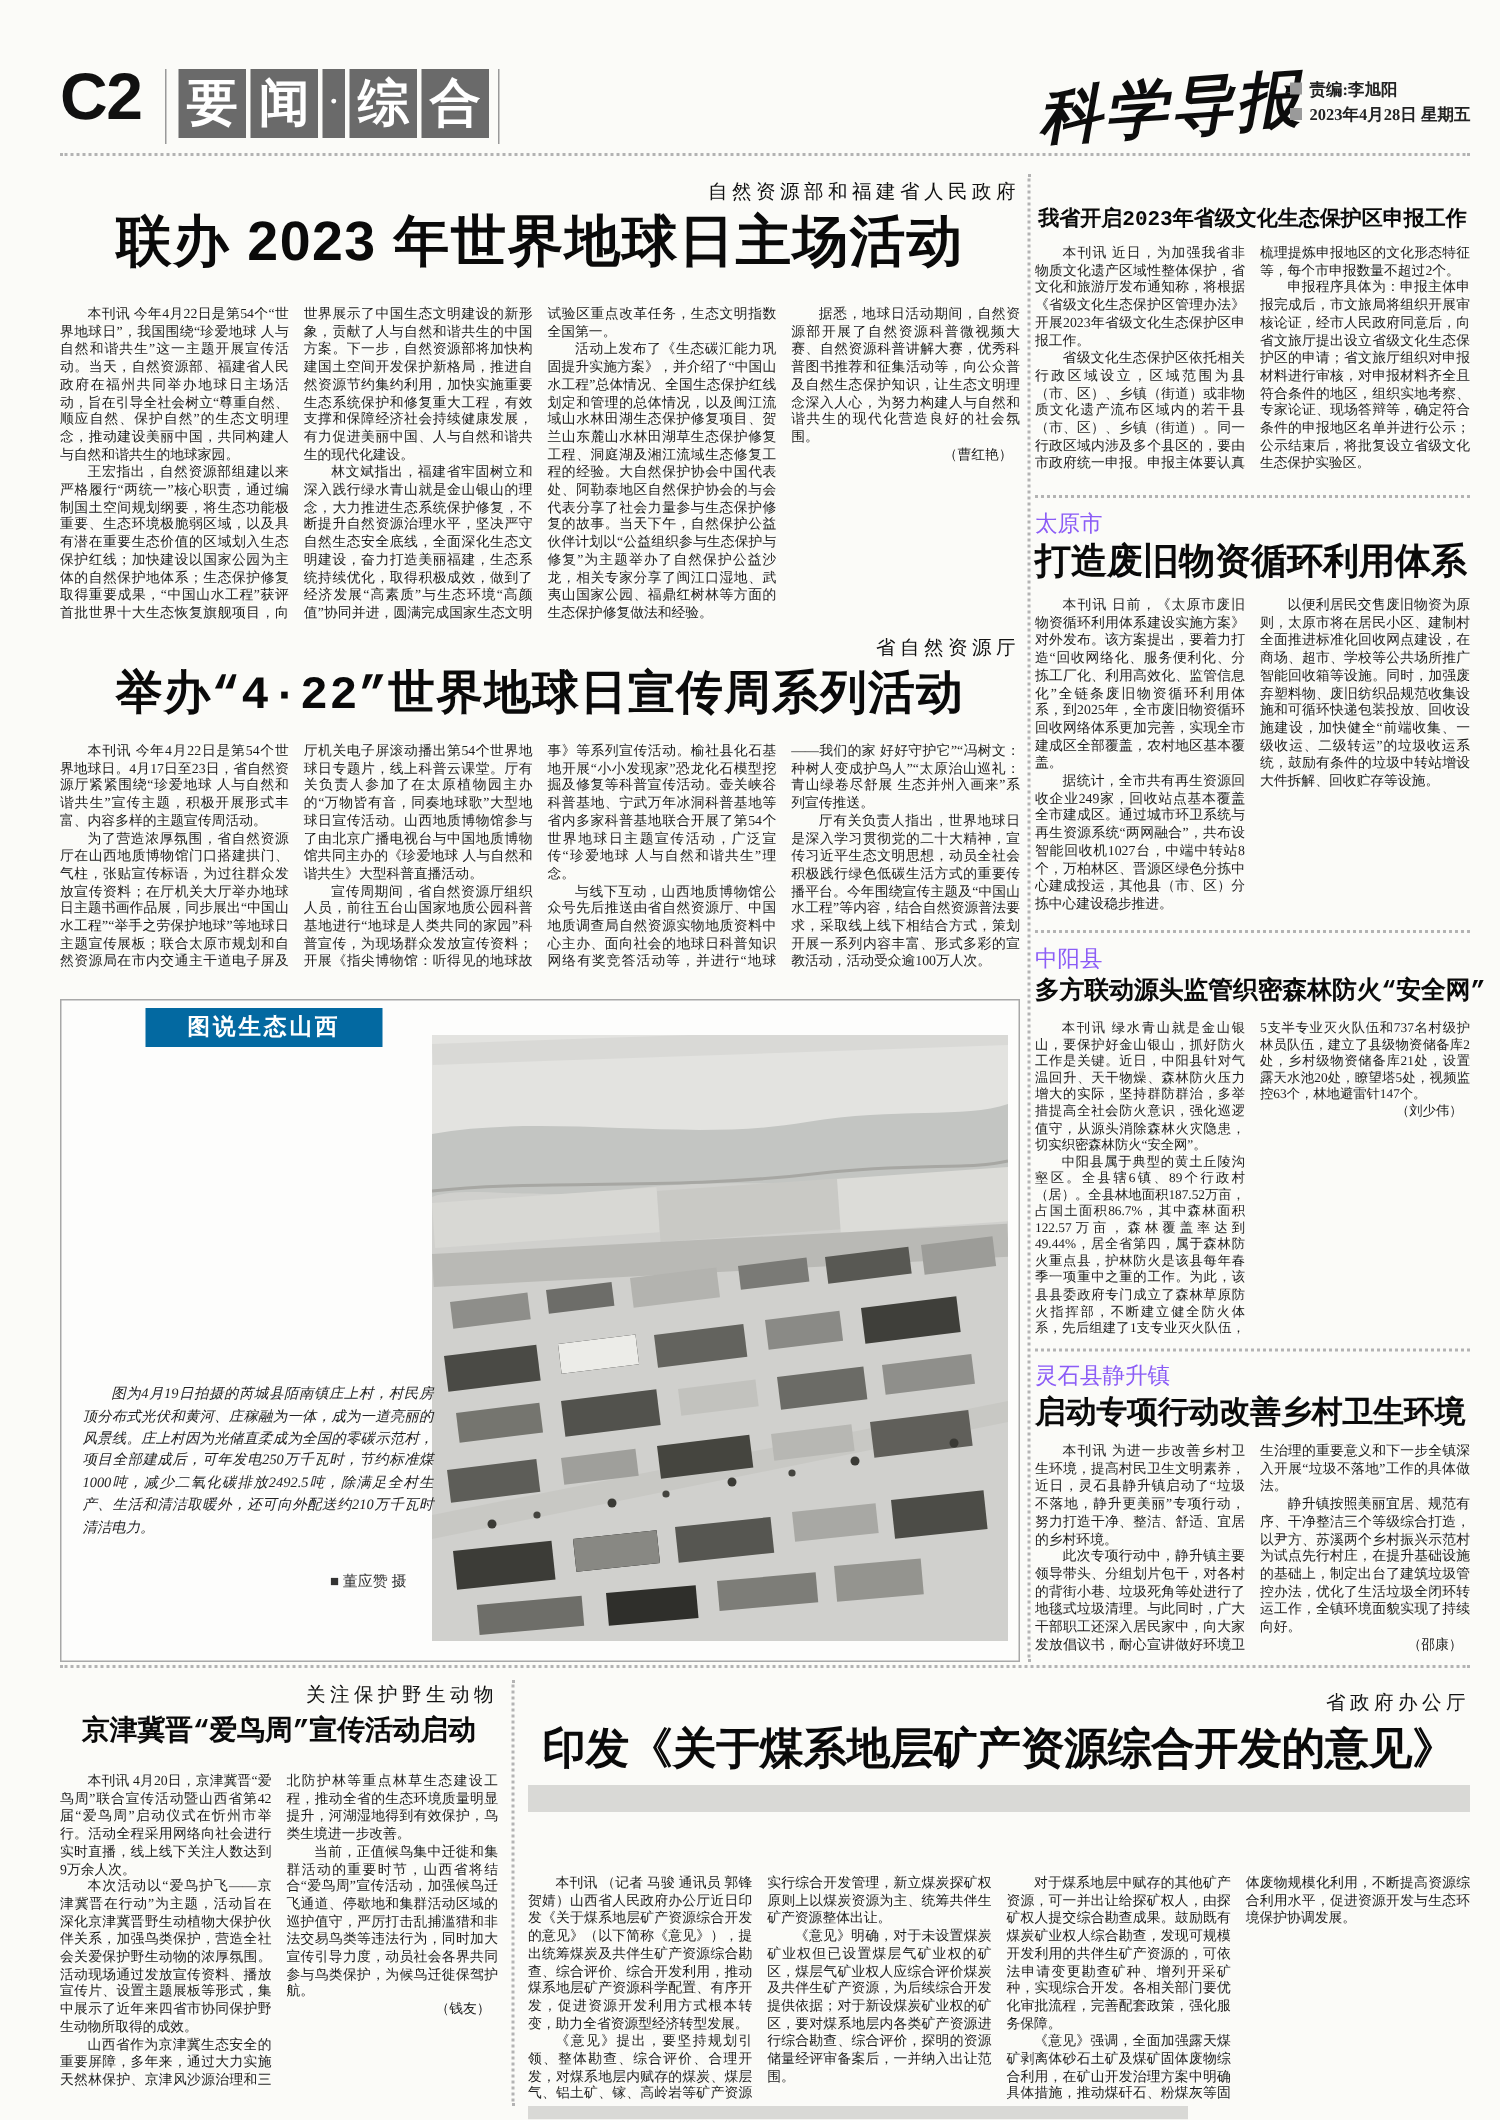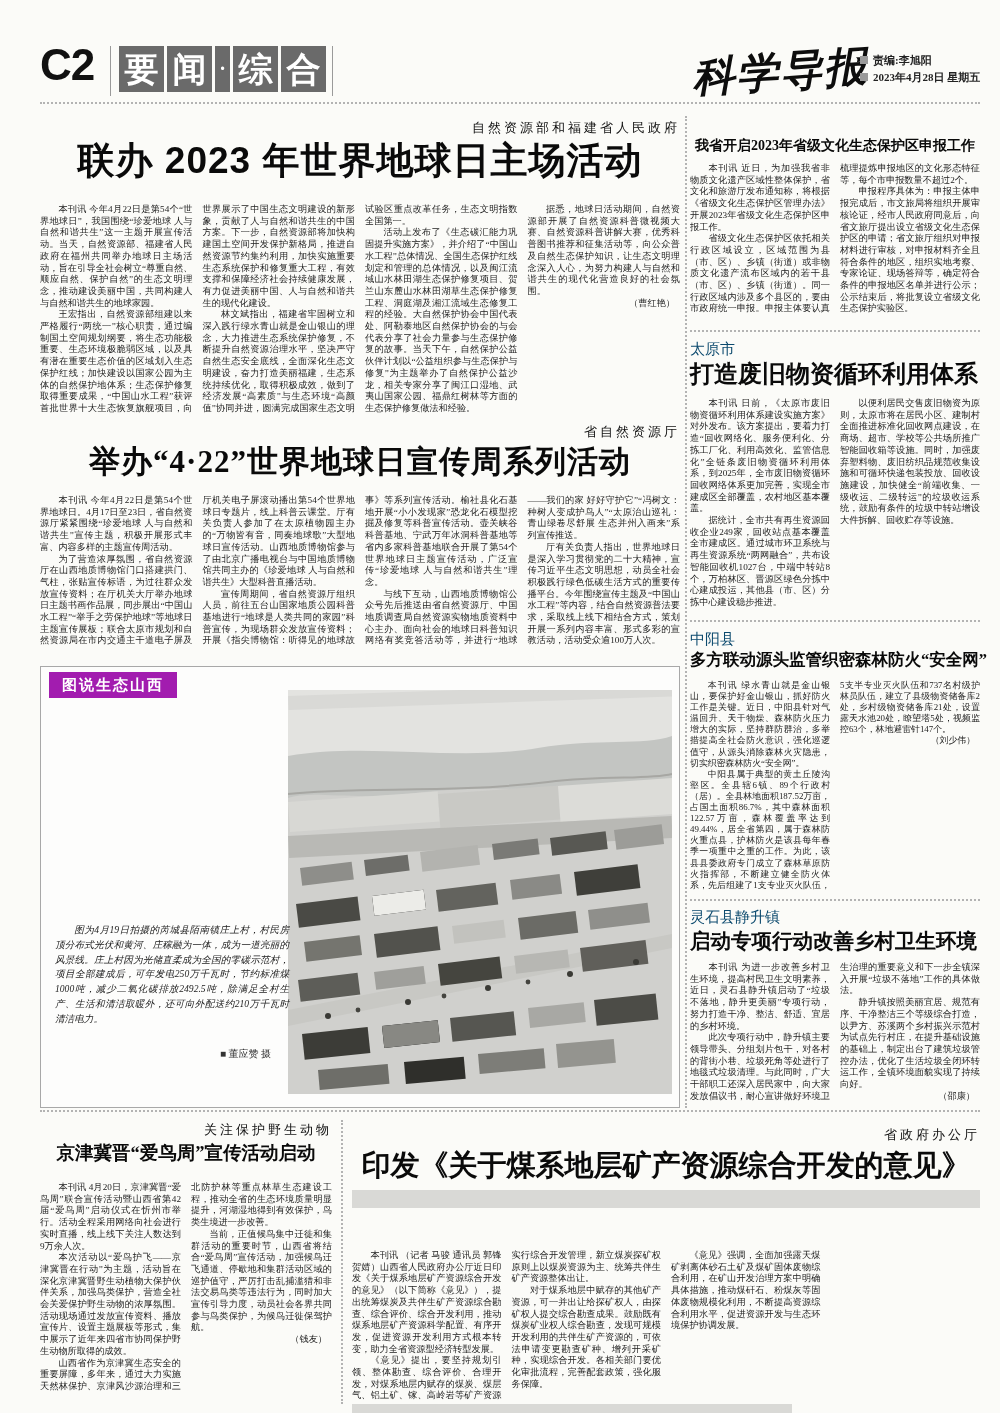--- a/index.html
+++ b/index.html
@@ -16,38 +16,38 @@
              font-weight:bold;font-size:20px;line-height:44px;}
   .masthead{font-family:"Liberation Serif",serif;font-style:italic;font-weight:bold;
             font-size:42px;transform:rotate(-4deg);color:#0d0d0d;letter-spacing:2px;white-space:nowrap;}
   .ed-line{font-size:11px;line-height:17px;color:#222;font-weight:bold;white-space:nowrap;}
   .sq{display:inline-block;width:8px;height:8px;background:#9a9a9a;margin-right:5px;}
   
   .hr-dot{border-top:2px dotted #b3b3b3;height:0;}
   .vr-dot{border-left:2px dotted #b3b3b3;width:0;}
   
   .kicker{text-align:right;font-size:13px;letter-spacing:3px;color:#111;}
-  .kicker-left{font-size:15px;color:#0c4a6e;}
+  .kicker-left{font-size:15px;color:#8b5cf6;}
   .hl{font-weight:bold;color:#0a0a0a;white-space:nowrap;}
   .hl-sans{font-family:"Liberation Sans",sans-serif;font-weight:900;}
-  .hl-serif{font-family:Liberation Serif, serif;font-weight:900;}
+  .hl-serif{font-family:Liberation Mono, monospace;font-weight:900;}
   .center{text-align:center;}
   
   .body-cols{column-gap:10px;column-fill:auto;text-align:justify;overflow:hidden;
              font-size:9.2px;line-height:11.7px;color:#1c1c1c;}
   .body-cols p{margin:0;text-indent:2em;}
   .cols4{column-count:4;}
   .cols2{column-count:2;}
   .tight{font-size:8.9px;line-height:11.1px;}
   .byline{text-align:right;padding-right:5px;text-indent:0;}
   
   .photo-box{border:1px solid #a8a8a8;background:#fdfdfc;}
-  .photo-label{display:inline-block;background:#a21caf;color:#fff;
+  .photo-label{display:inline-block;background:#0369a1;color:#fff;
                font-family:"Liberation Sans",sans-serif;font-weight:bold;
-               font-size:15px;line-height:26px;padding:0 13px;letter-spacing:2px;}
+               font-size:15px;line-height:26px;padding:0 28px;letter-spacing:2px;margin-left:48px;}
   .cap-title{font-weight:900;font-size:23px;letter-spacing:1px;color:#0a0a0a;}
   .cap-text{font-style:italic;font-size:9.6px;line-height:14.8px;text-align:justify;text-indent:2em;color:#222;margin-top:10px;}
   .cap-credit{font-size:10px;text-align:right;padding-right:18px;margin-top:20px;color:#333;}
   .gray-band{background:#d9d9d6;}
 </style>
 </head>
 <body>
 
 <div class="abs pagenum" style="left:40px;top:40px;">C2</div>
 <div class="abs vrule" style="left:110px;top:46px;height:50px;"></div>
@@ -214,18 +214,19 @@
   <p class="byline">（钱友）</p>
 </div>
 
 <div class="abs kicker" style="left:352px;top:1126px;width:628px;">省政府办公厅</div>
 <div class="abs hl hl-sans center" style="left:352px;top:1146px;width:628px;font-size:29px;">印发《关于煤系地层矿产资源综合开发的意见》</div>
 <div class="abs gray-band" style="left:352px;top:1190px;width:628px;height:18px;"></div>
 <div class="abs body-cols cols4" style="left:352px;top:1250px;width:628px;height:154px;">
   <div>
       <p>本刊讯 （记者 马骏 通讯员 郭锋 贺婧）山西省人民政府办公厅近日印发《关于煤系地层矿产资源综合开发的意见》（以下简称《意见》），提出统筹煤炭及共伴生矿产资源综合勘查、综合评价、综合开发利用，推动煤系地层矿产资源科学配置、有序开发，促进资源开发利用方式根本转变，助力全省资源型经济转型发展。</p>
       <p>《意见》提出，要坚持规划引领、整体勘查、综合评价、合理开发，对煤系地层内赋存的煤炭、煤层气、铝土矿、镓、高岭岩等矿产资源实行综合开发管理，新立煤炭探矿权原则上以煤炭资源为主、统筹共伴生矿产资源整体出让。</p>
+      <p>《意见》明确，对于未设置煤炭矿业权但已设置煤层气矿业权的矿区，煤层气矿业权人应综合评价煤炭及共伴生矿产资源，为后续综合开发提供依据；对于新设煤炭矿业权的矿区，要对煤系地层内各类矿产资源进行综合勘查、综合评价，探明的资源储量经评审备案后，一并纳入出让范围。</p>
       <p>对于煤系地层中赋存的其他矿产资源，可一并出让给探矿权人，由探矿权人提交综合勘查成果。鼓励既有煤炭矿业权人综合勘查，发现可规模开发利用的共伴生矿产资源的，可依法申请变更勘查矿种、增列开采矿种，实现综合开发。各相关部门要优化审批流程，完善配套政策，强化服务保障。</p>
       <p>《意见》强调，全面加强露天煤矿剥离体砂石土矿及煤矿固体废物综合利用，在矿山开发治理方案中明确具体措施，推动煤矸石、粉煤灰等固体废物规模化利用，不断提高资源综合利用水平，促进资源开发与生态环境保护协调发展。</p>
     </div>
 </div>
 
 <div class="abs gray-band" style="left:352px;top:1404px;width:440px;height:9px;"></div>
 
 </body></html>

